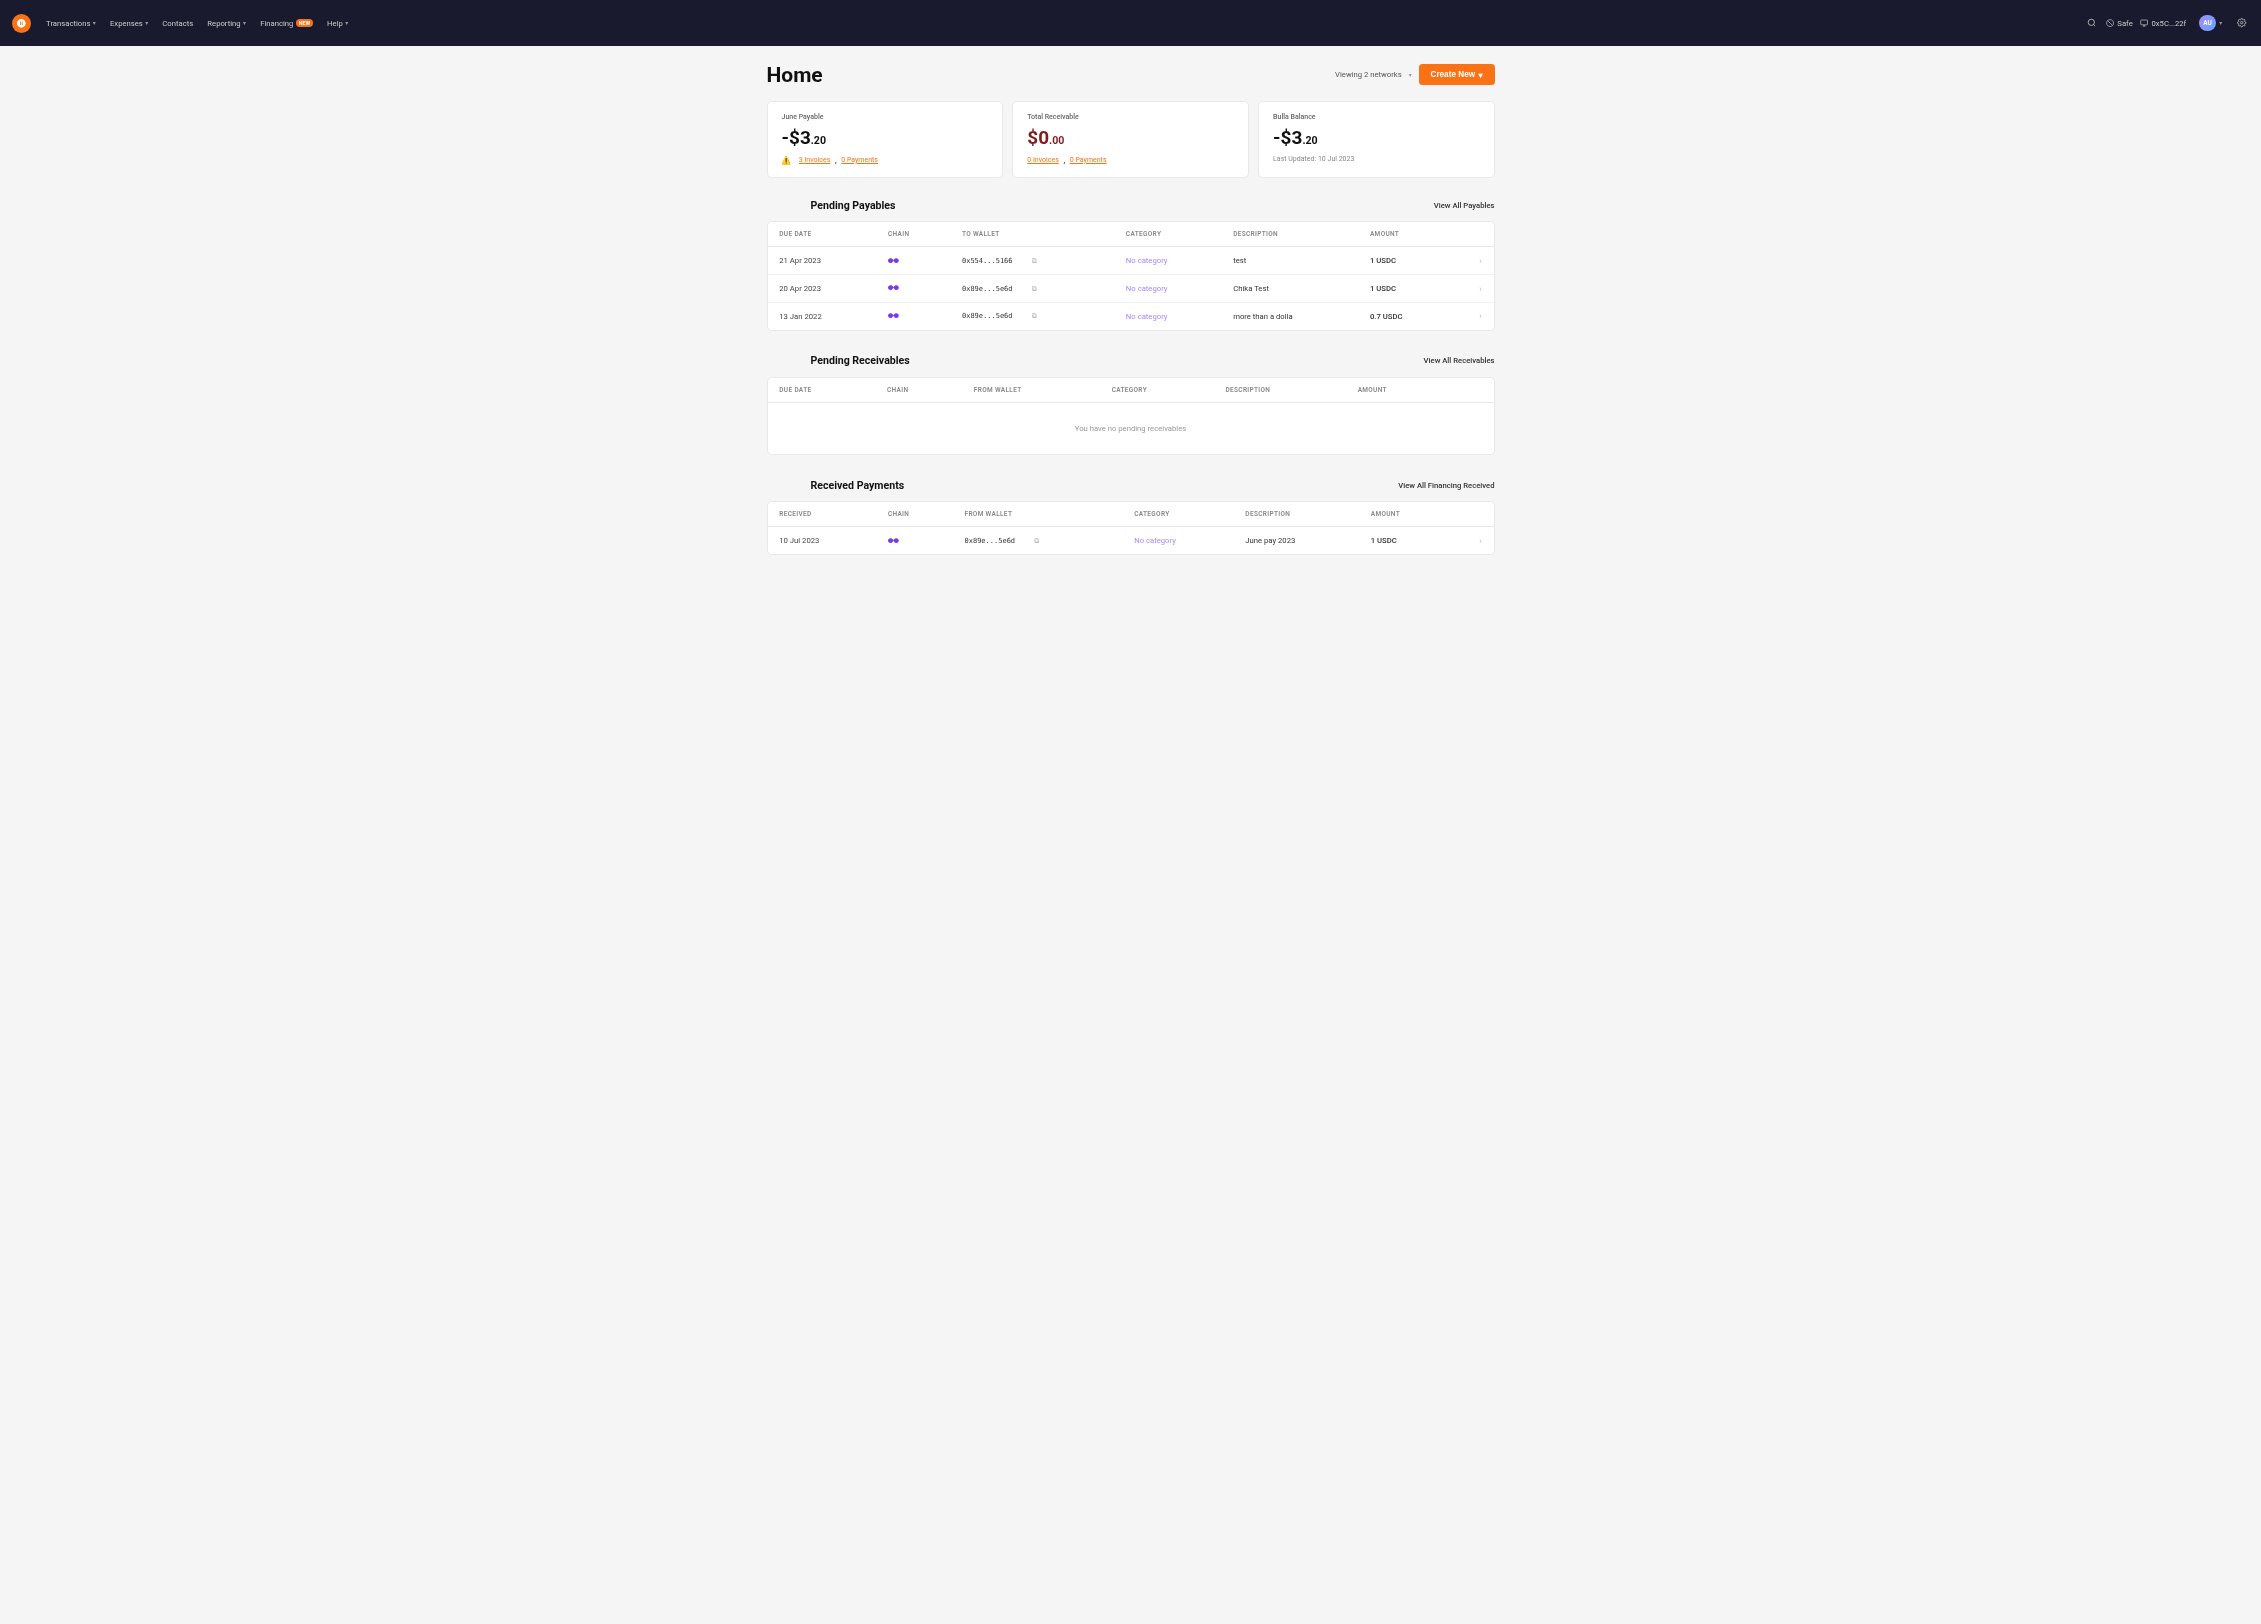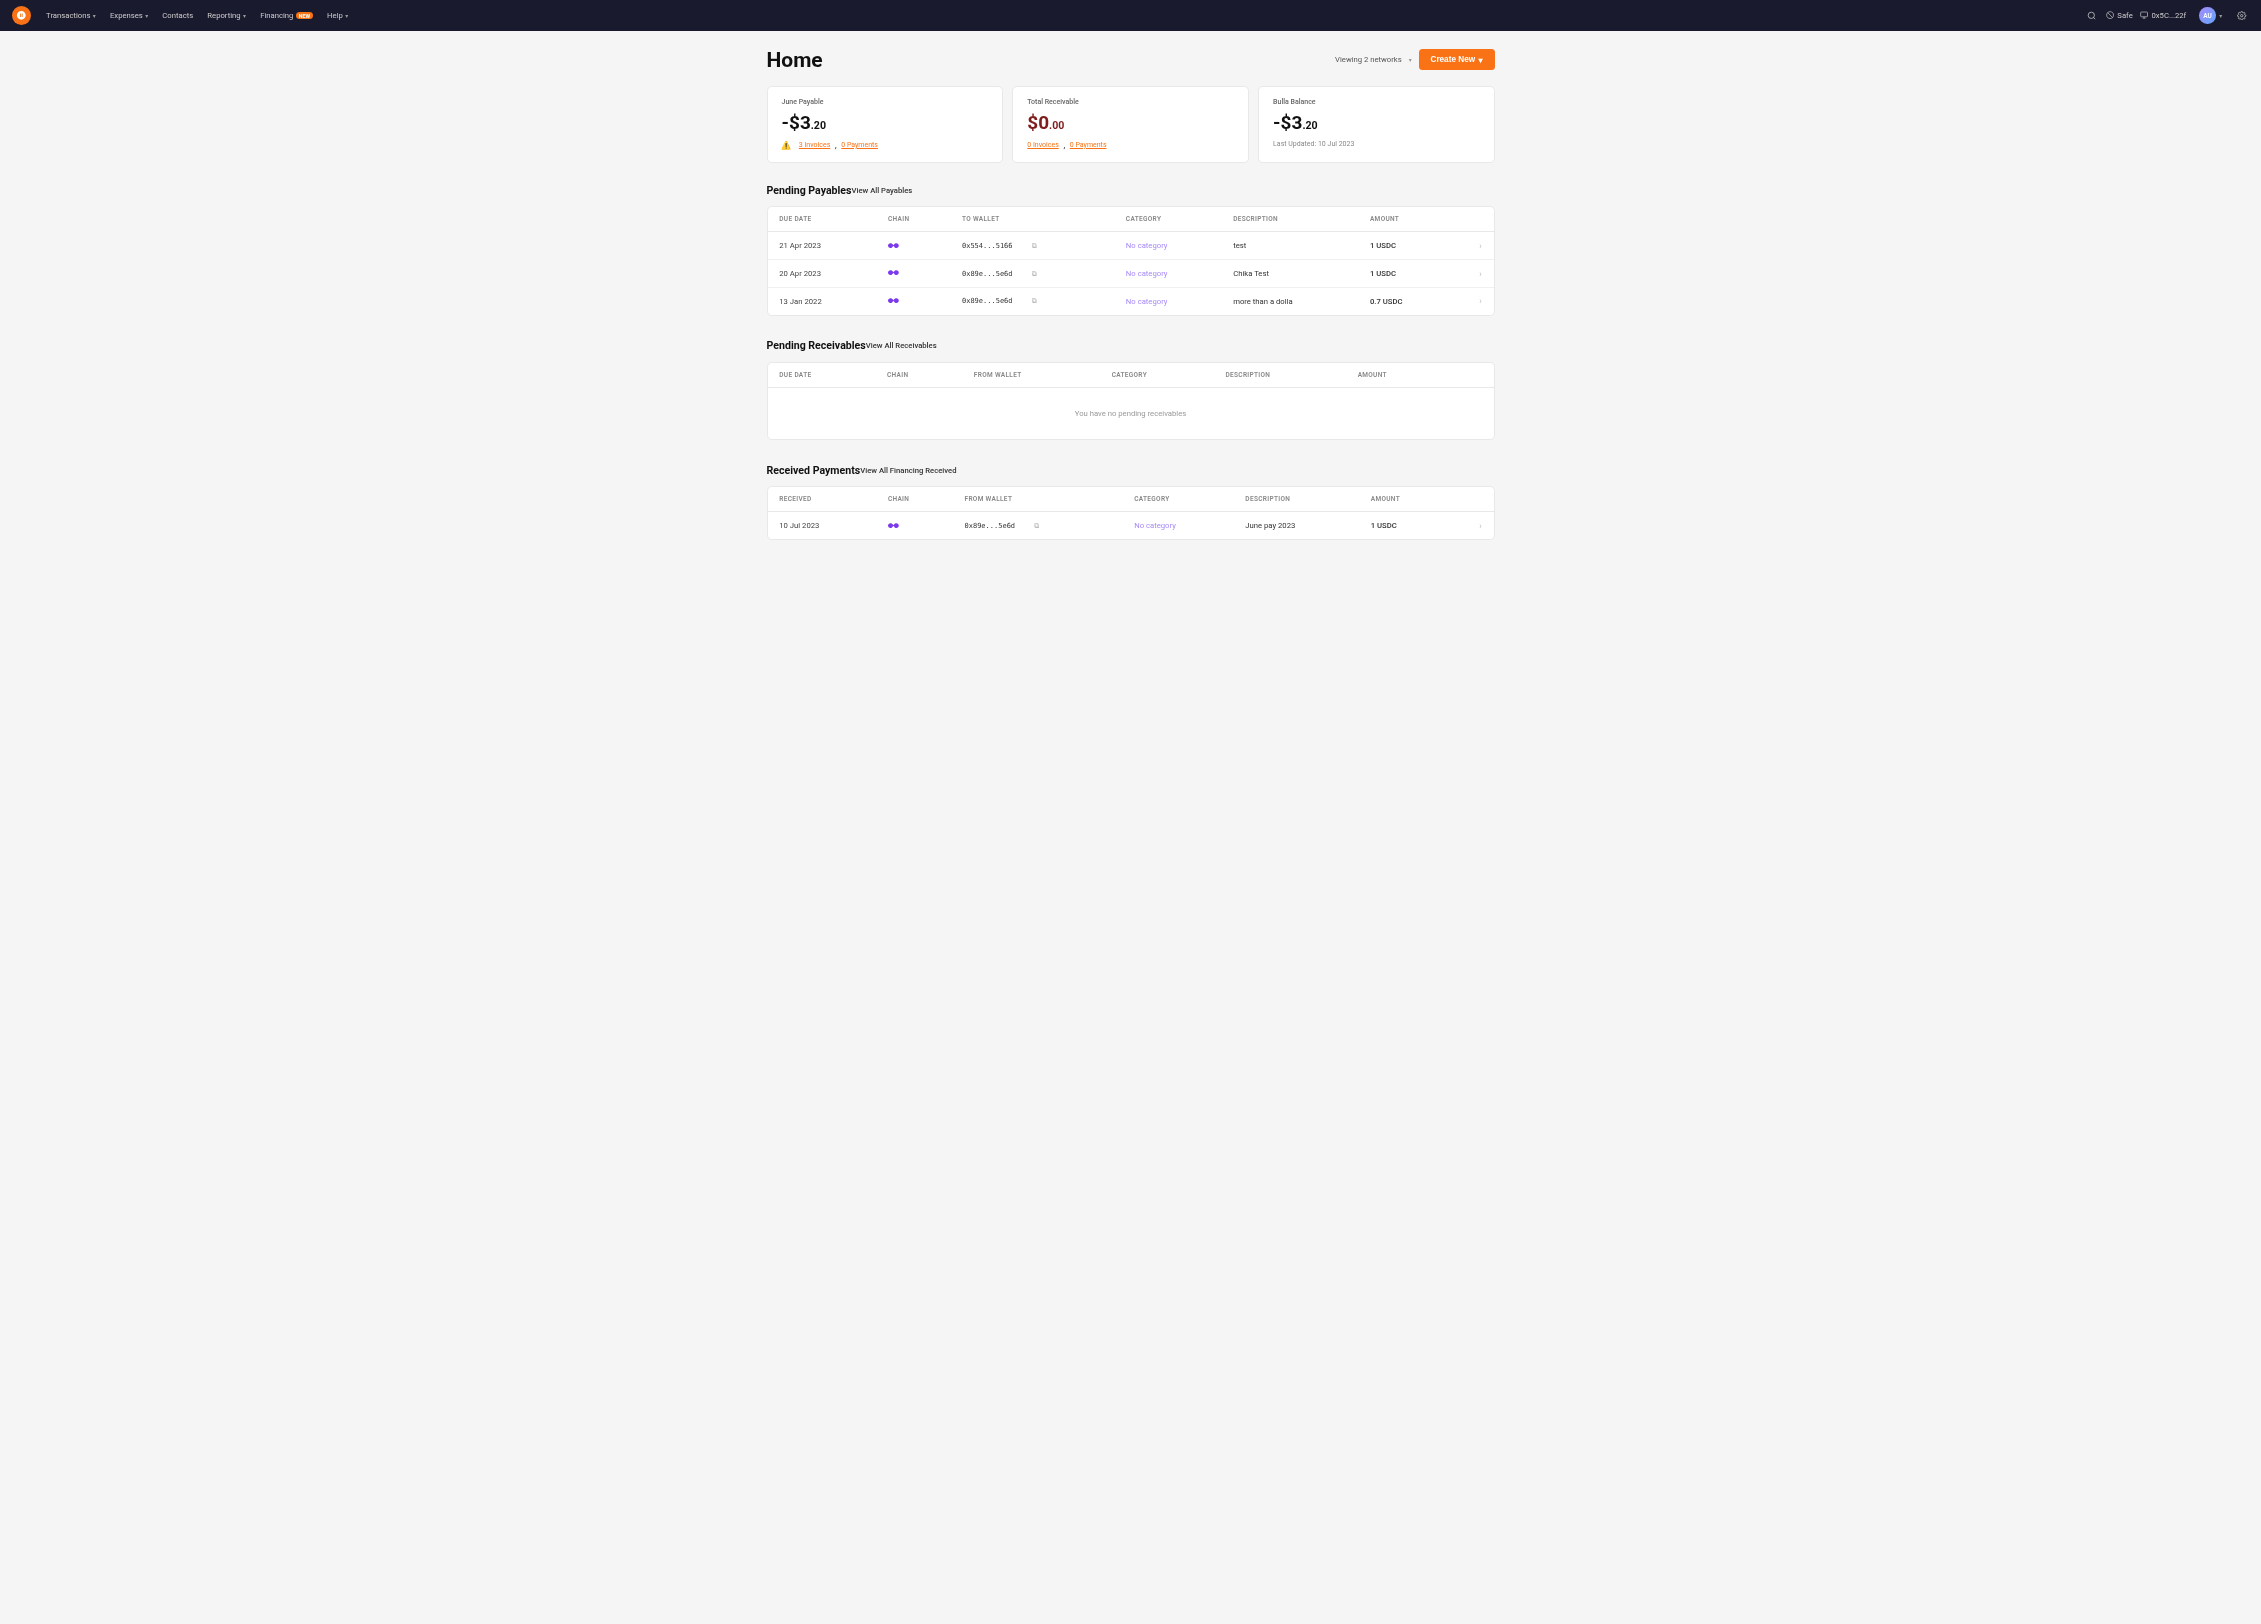--- a/index.html
+++ b/index.html
@@ -4,21 +4,21 @@
   <style>
     * { box-sizing: border-box; margin: 0; padding: 0; }
     body { font-family: -apple-system, BlinkMacSystemFont, 'Segoe UI', Roboto, sans-serif; background: #f5f5f5; color: #222; font-size: 8.2px; }
 
     
     nav {
       background: #1a1a2e;
       display: flex;
       align-items: center;
       padding: 0 11.8px;
-      height: 31px;
+      height: 46px;
       gap: 2.4px;
     }
     .nav-logo {
       width: 19px; height: 19px;
       background: #f97316;
       border-radius: 50%;
       display: flex; align-items: center; justify-content: center;
       margin-right: 7px;
       flex-shrink: 0;
     }
@@ -113,22 +113,23 @@
     .stat-value { font-size: 19px; font-weight: 700; color: #7f1d1d; margin-bottom: 5.9px; }
     .stat-value .cents { font-size: 10.6px; font-weight: 700; }
     .stat-links { display: flex; gap: 4.7px; align-items: center; }
     .stat-link { font-size: 7px; color: #f97316; text-decoration: underline; cursor: pointer; }
     .stat-warning { color: #f97316; font-size: 8.2px; margin-right: 2.4px; }
     .stat-updated { font-size: 7px; color: #888; }
 
     
     .section { margin-bottom: 23.6px; }
     .section-header {
-      display: flex; align-items: center; 
+      display: flex; align-items: center; justify-content: space-between;
       margin-bottom: 9.4px;
+      margin-left: 44px;
     }
     .section-title { font-size: 10.6px; font-weight: 700; color: #111; }
     .view-all-link { font-size: 7.7px; color: #333; font-weight: 500; cursor: pointer; text-decoration: none; }
 
     
     .table-container {
       background: white;
       border-radius: 4.7px;
       border: 0.6px solid #e8e8e8;
       overflow: hidden;

